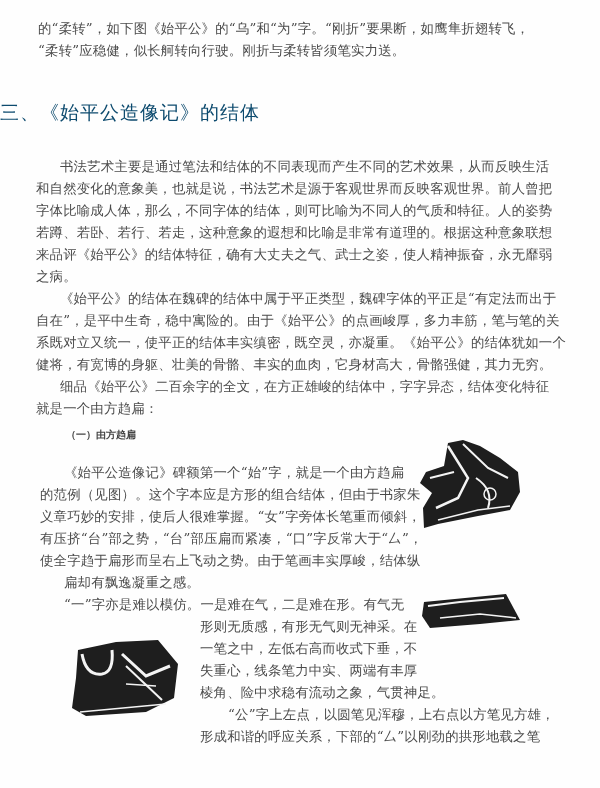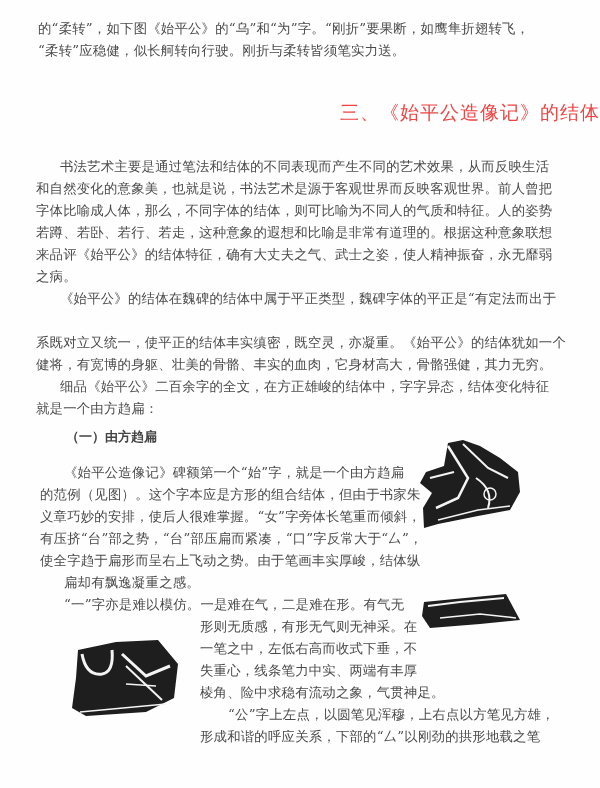--- a/index.html
+++ b/index.html
@@ -1,42 +1,43 @@
 <!DOCTYPE html>
 <html><head>
 <meta charset="utf-8">
 <style>
   html, body { margin: 0; padding: 0; background: #ffffff; }
   body { width: 600px; height: 788px; position: relative; overflow: hidden;
          font-family: "DejaVu Serif", "Liberation Serif", serif; color: #4a4a4a; }
   .page { position: absolute; left: 0; top: 0; width: 600px; height: 788px; background: #fefefe; }
   .line { position: absolute; font-size: 13.4px; line-height: 22px; white-space: nowrap; color: #4b4b4b; letter-spacing: 0.2px; }
-  .title { position: absolute; left: 0; width: 600px; top: 100px; text-align: right; font-size: 19px;
-           font-family: "DejaVu Sans", "Liberation Sans", sans-serif; color: #ef4444; letter-spacing: 1px; }
-  .subhead { position: absolute; left: 66px; top: 428px; font-size: 13px; font-weight: bold;
+  .title { position: absolute; left: 0; width: 600px; top: 100px; text-align: left; font-size: 19px;
+           font-family: "DejaVu Sans", "Liberation Sans", sans-serif; color: #0c4a6e; letter-spacing: 1px; }
+  .subhead { position: absolute; left: 66px; top: 428px; font-size: 10px; font-weight: bold;
              font-family: Liberation Serif, serif; color: #444; }
   .rubbing { position: absolute; }
 </style>
 </head>
 <body>
 
 <div class="page">
 
   <div class="line" style="left:38px; top:18px;">的“柔转”，如下图《始平公》的“乌”和“为”字。“刚折”要果断，如鹰隼折翅转飞，</div>
   <div class="line" style="left:38px; top:40px;">“柔转”应稳健，似长舸转向行驶。刚折与柔转皆须笔实力送。</div>
 
   <div class="title">三、《始平公造像记》的结体</div>
 
   <div class="line" style="left:60px; top:156px;">书法艺术主要是通过笔法和结体的不同表现而产生不同的艺术效果，从而反映生活</div>
   <div class="line" style="left:36px; top:178px;">和自然变化的意象美，也就是说，书法艺术是源于客观世界而反映客观世界。前人曾把</div>
   <div class="line" style="left:36px; top:200px;">字体比喻成人体，那么，不同字体的结体，则可比喻为不同人的气质和特征。人的姿势</div>
   <div class="line" style="left:36px; top:222px;">若蹲、若卧、若行、若走，这种意象的遐想和比喻是非常有道理的。根据这种意象联想</div>
   <div class="line" style="left:36px; top:244px;">来品评《始平公》的结体特征，确有大丈夫之气、武士之姿，使人精神振奋，永无靡弱</div>
   <div class="line" style="left:36px; top:266px;">之病。</div>
   <div class="line" style="left:60px; top:288px;">《始平公》的结体在魏碑的结体中属于平正类型，魏碑字体的平正是“有定法而出于</div>
+  <div class="line" style="left:36px; top:310px;">自在”，是平中生奇，稳中寓险的。由于《始平公》的点画峻厚，多力丰筋，笔与笔的关</div>
   <div class="line" style="left:36px; top:332px;">系既对立又统一，使平正的结体丰实缜密，既空灵，亦凝重。《始平公》的结体犹如一个</div>
   <div class="line" style="left:36px; top:354px;text-align:right;">健将，有宽博的身躯、壮美的骨骼、丰实的血肉，它身材高大，骨骼强健，其力无穷。</div>
   <div class="line" style="left:60px; top:376px;">细品《始平公》二百余字的全文，在方正雄峻的结体中，字字异态，结体变化特征</div>
   <div class="line" style="left:36px; top:398px;">就是一个由方趋扁：</div>
 
   <div class="subhead">（一）由方趋扁</div>
 
   <div class="line" style="left:64px; top:462px;">《始平公造像记》碑额第一个“始”字，就是一个由方趋扁</div>
   <div class="line" style="left:40px; top:484px;">的范例（见图）。这个字本应是方形的组合结体，但由于书家朱</div>
   <div class="line" style="left:40px; top:506px;">义章巧妙的安排，使后人很难掌握。“女”字旁体长笔重而倾斜，</div>

